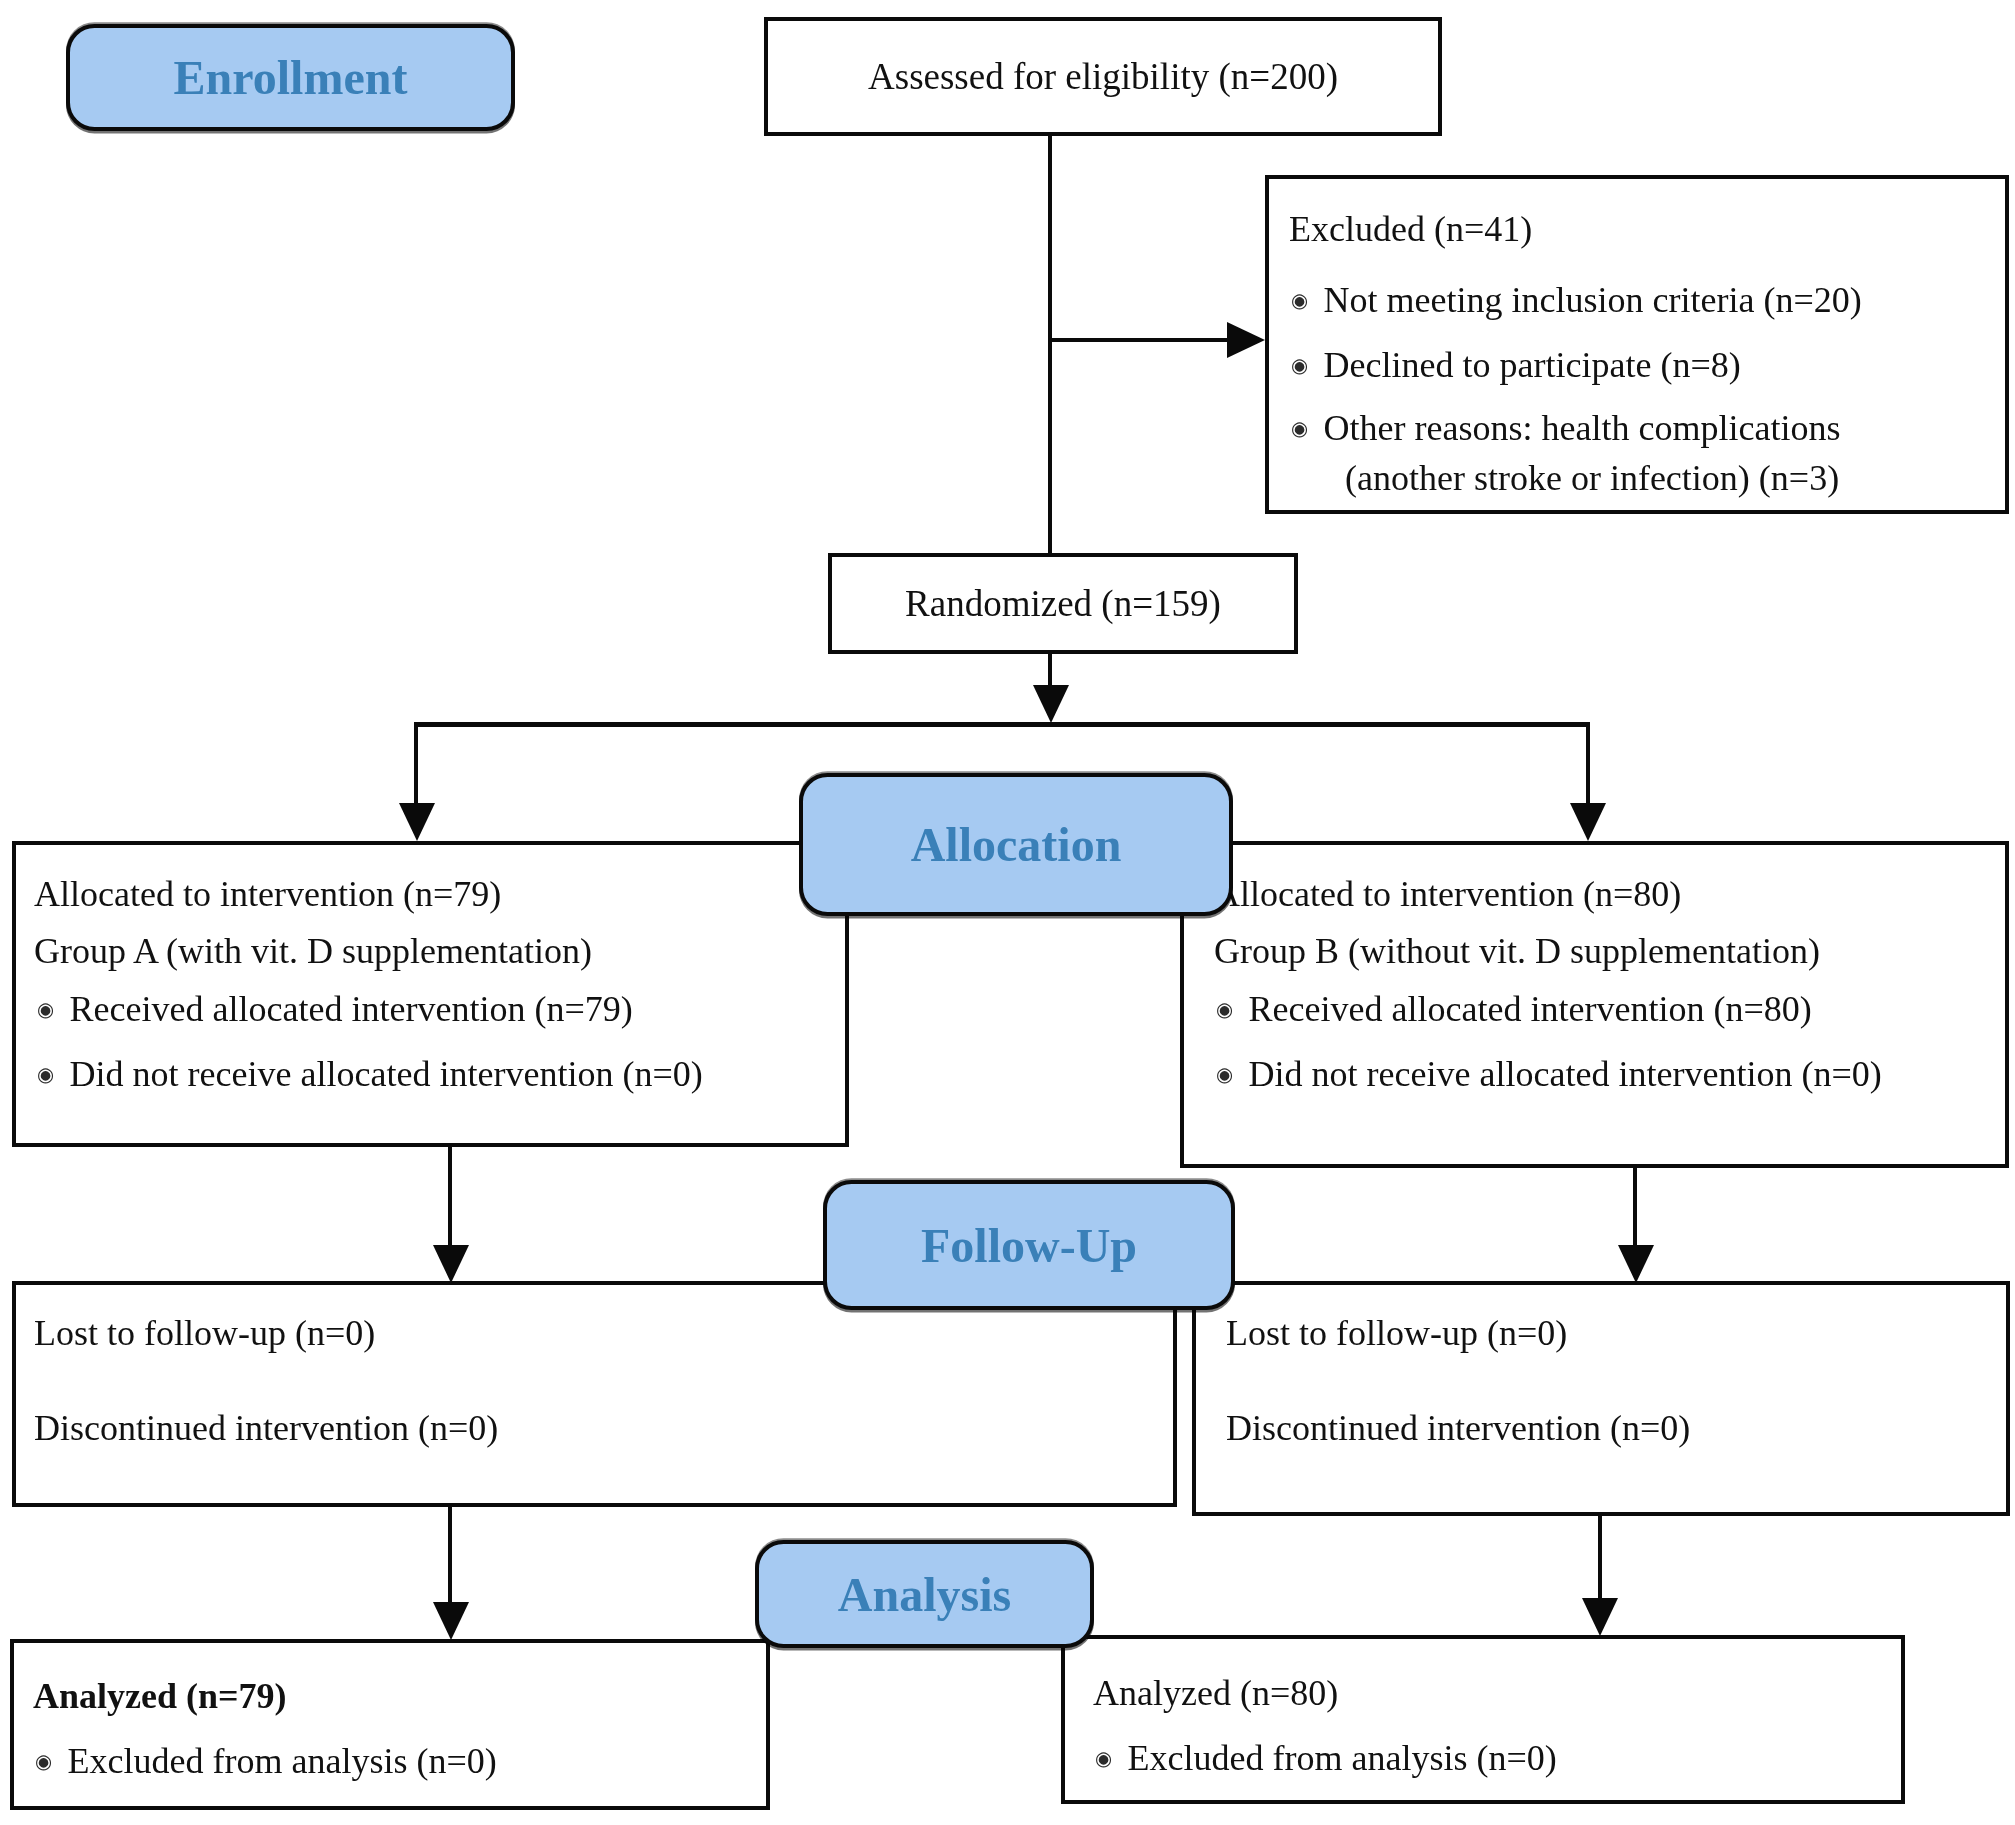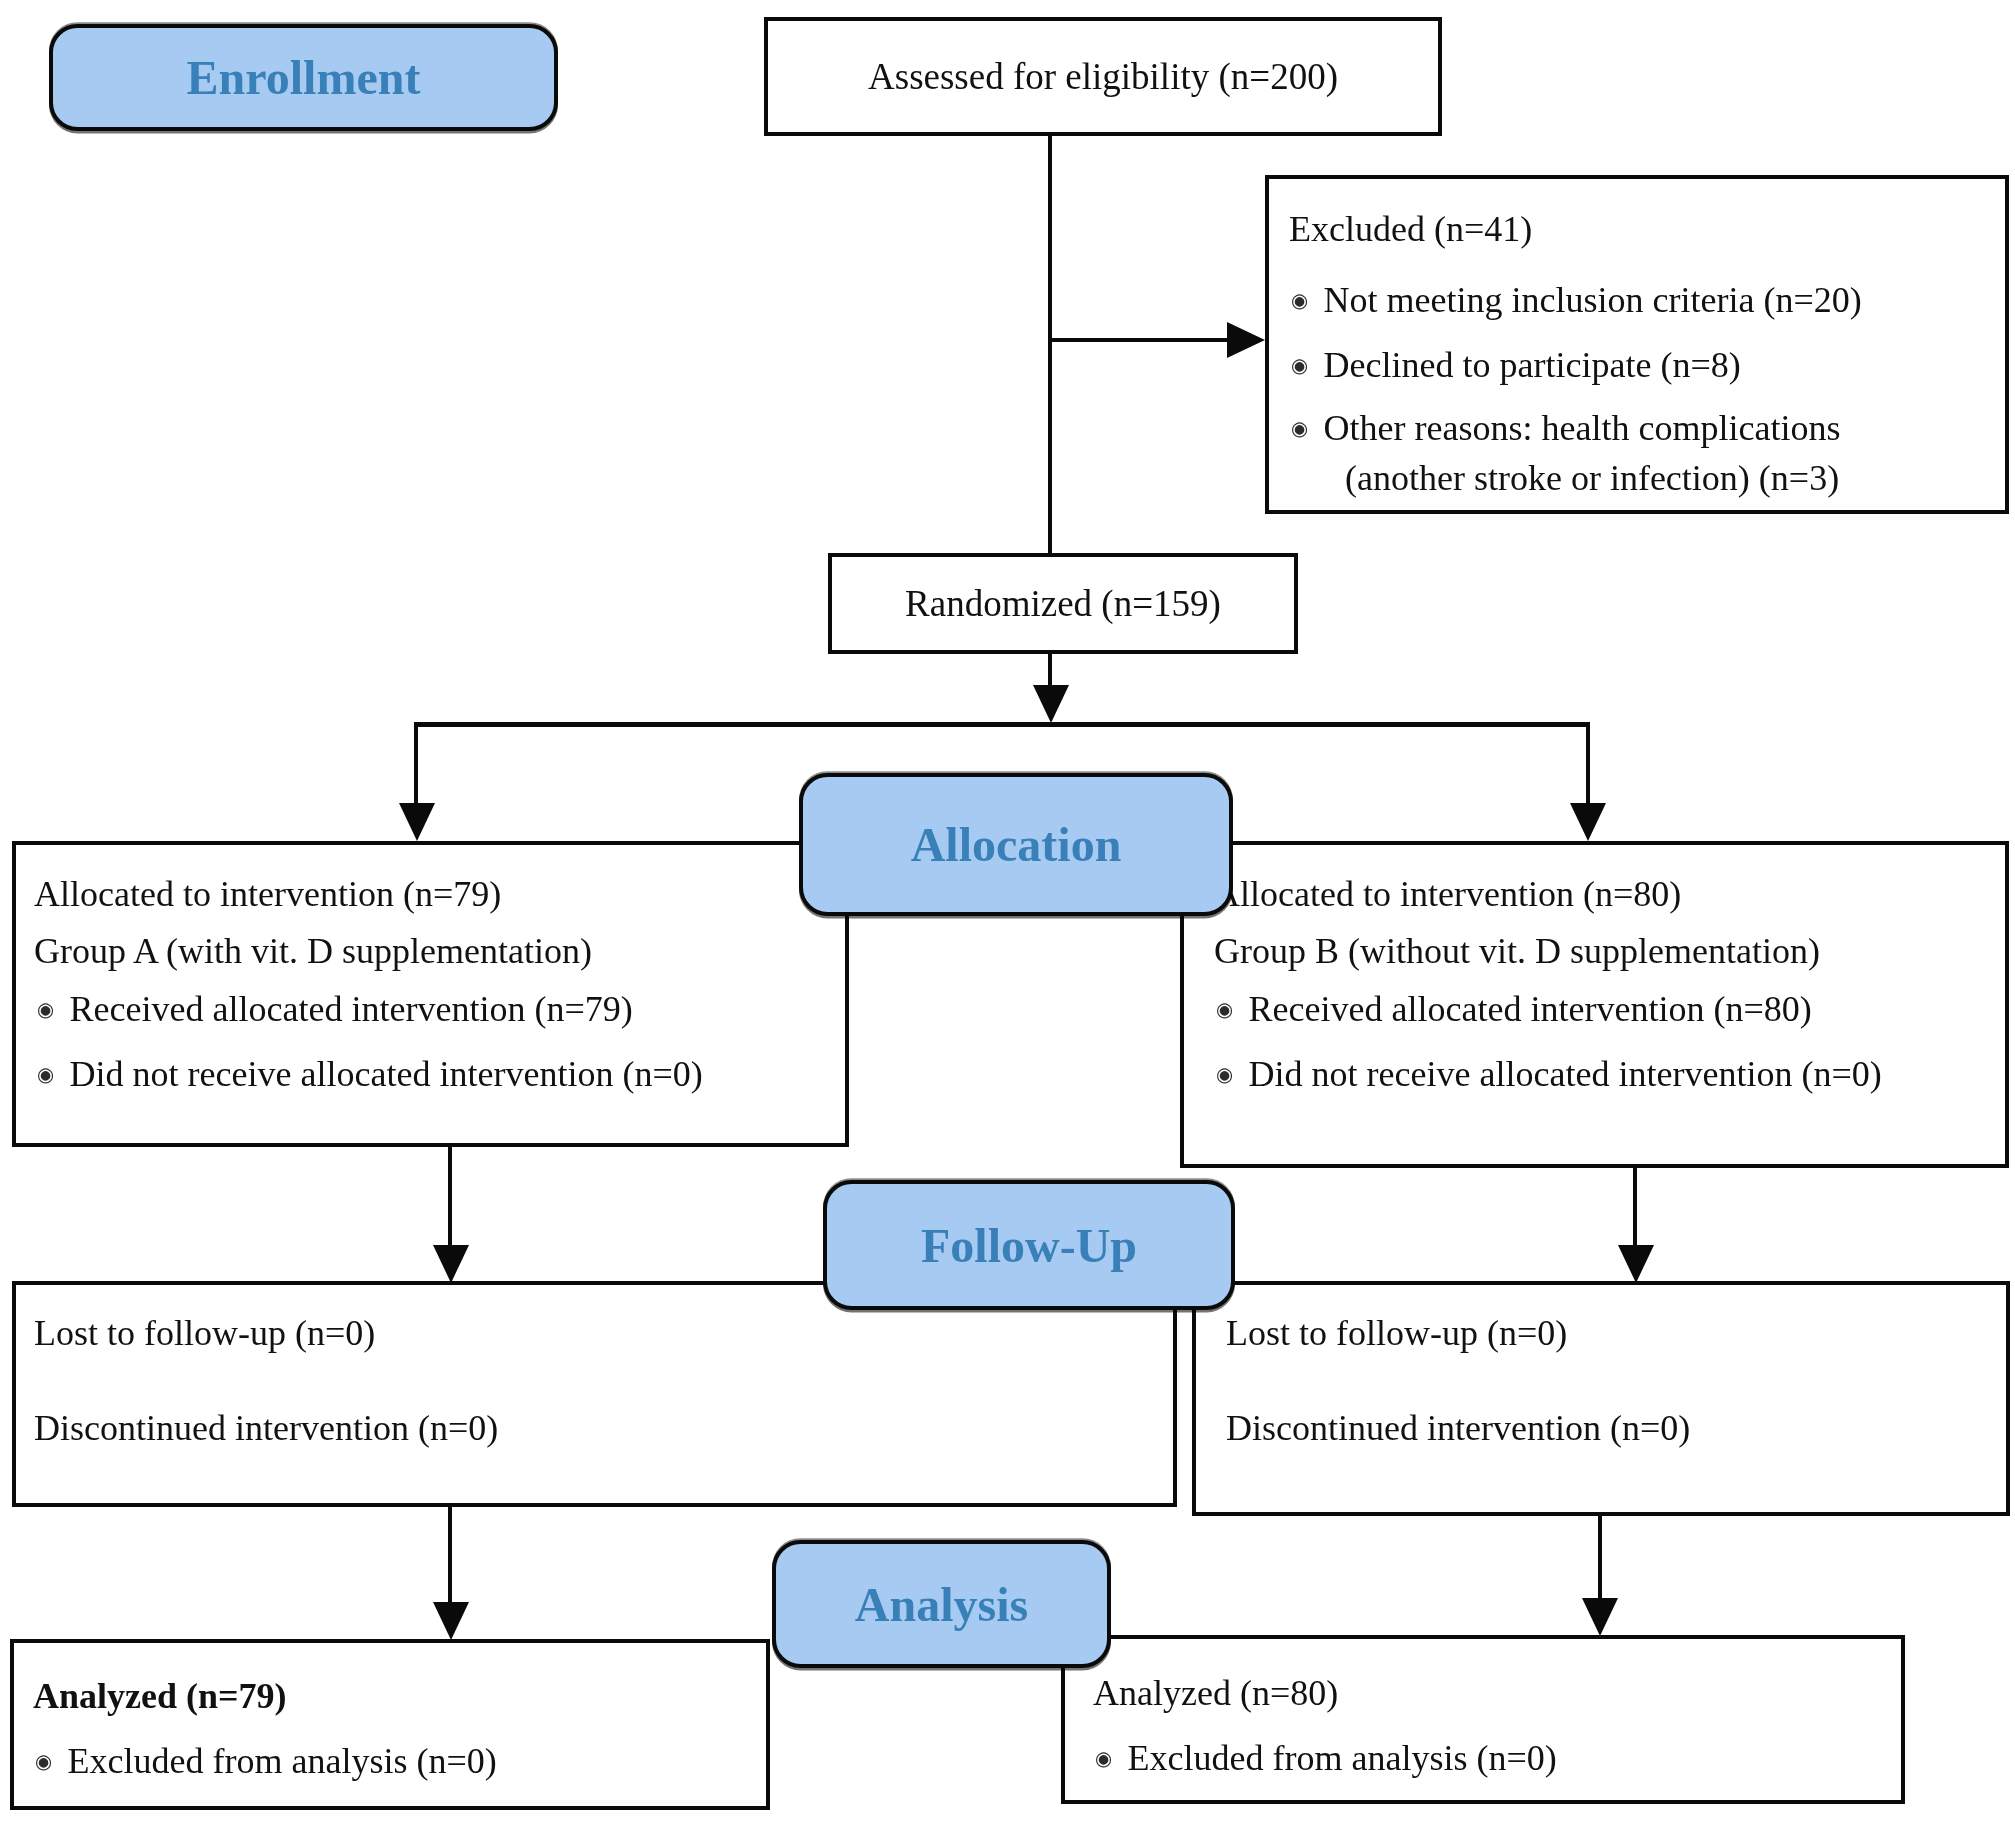--- a/index.html
+++ b/index.html
@@ -141,25 +141,25 @@
 
 <div class="pbox" style="left:1061px;top:1635px;width:844px;height:169px;"></div>
 <div class="row" style="left:1093px;top:1672px;">
   <span>Analyzed (n=80)</span>
 </div>
 <div class="row" style="left:1095px;top:1737px;">
   <span class="bullet">◉</span>
   <span>Excluded from analysis (n=0)</span>
 </div>
 
-<div class="stage-pill" style="left:49px;top:24px;width:509px;height:107px;">
+<div class="stage-pill" style="left:66px;top:24px;width:449px;height:107px;">
   <span>Enrollment</span>
 </div>
 <div class="stage-pill" style="left:799px;top:773px;width:434px;height:143px;">
   <span>Allocation</span>
 </div>
 <div class="stage-pill" style="left:823px;top:1180px;width:412px;height:130px;">
   <span>Follow-Up</span>
 </div>
-<div class="stage-pill" style="left:755px;top:1540px;width:339px;height:128px;margin-left:17px;">
+<div class="stage-pill" style="left:755px;top:1540px;width:339px;height:108px;">
   <span>Analysis</span>
 </div>
 
 
 </body></html>

